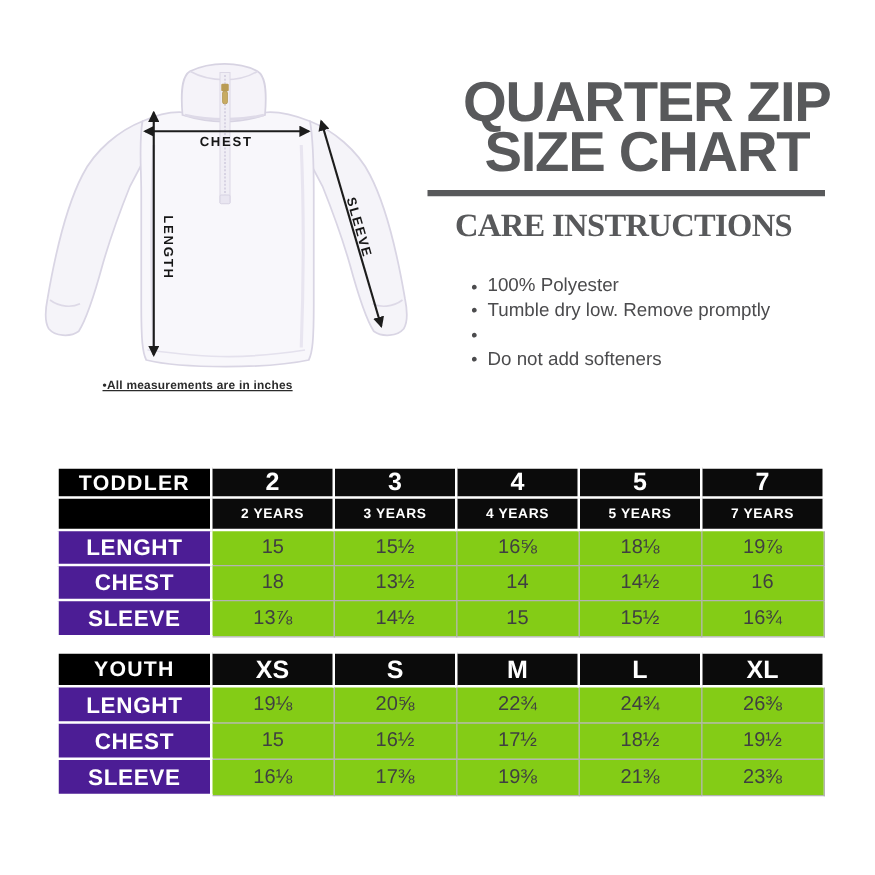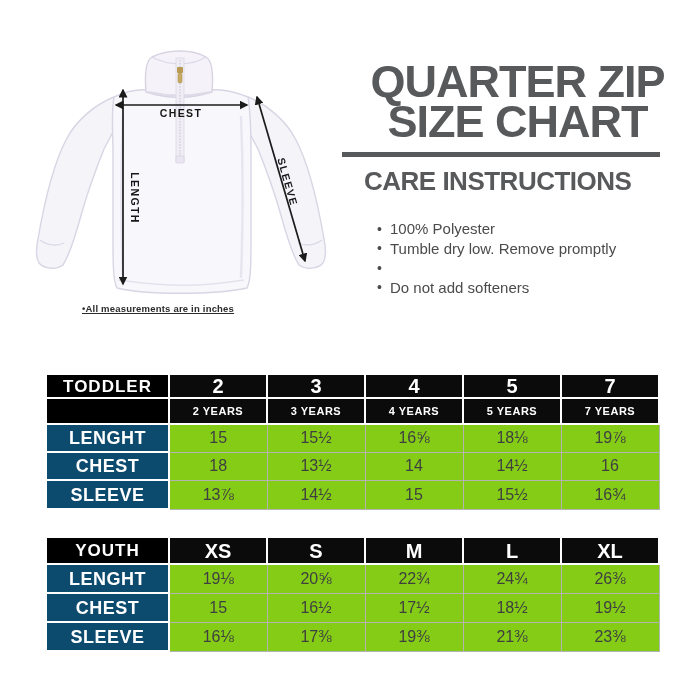--- a/index.html
+++ b/index.html
@@ -20,37 +20,37 @@
   .title-block{
     position:absolute;left:345px;top:62px;width:345px;text-align:center;
     color:#58595b;font-weight:bold;letter-spacing:-1px;
   }
   .title-line{font-size:45px;line-height:40px;}
   .title-divider{
     position:absolute;left:342px;top:152px;width:318px;height:5px;background:#58595b;
   }
   .care-heading{
     position:absolute;left:364px;top:166px;
-    font-size:26px;font-weight:bold;color:#58595b;letter-spacing:-0.5px;
+    font-size:26px;font-weight:bold;color:#58595b;letter-spacing:-0.5px;font-family:Liberation Serif, serif;
   }
   .care-list{position:absolute;left:377px;top:219px;}
   .care-item{display:flex;align-items:center;height:19.5px;font-size:15px;color:#4b4b4d;}
   .care-item .dot{width:13px;font-size:14px;color:#4b4b4d;}
 
   
   table.size{border-collapse:collapse;table-layout:fixed;position:absolute;left:45px;width:613px;}
   table.size td{text-align:center;vertical-align:middle;padding:0;line-height:1;}
   td.gc{background:#000000;border:2px solid #fff;color:#fff;font-weight:bold;font-size:17px;letter-spacing:1px;}
   td.hc{background:#0b0b0b;border:2px solid #fff;color:#fff;font-weight:bold;}
   td.size-num{font-size:20px;}
   td.size-sub{font-size:11px;letter-spacing:.5px;}
-  td.rl{background:#0c4a6e;border:2px solid #fff;color:#fff;font-weight:bold;font-size:18px;letter-spacing:.5px;}
+  td.rl{background:#4c1d95;border:2px solid #fff;color:#fff;font-weight:bold;font-size:18px;letter-spacing:.5px;}
   td.dc{background:#84cc16;border:1px solid #b3b3b3;color:#3f3f41;font-size:16px;}
   .tbl-toddler{top:373px;}
-  .tbl-youth{top:521px;margin-top:15px;}
+  .tbl-youth{top:521px;}
 </style>
 </head>
 <body>
 
 <div class="page">
 
   <svg class="garment" viewBox="0 0 305 255" width="305" height="255">
     <defs>
       <marker id="ah" markerWidth="9" markerHeight="9" refX="7.5" refY="4.5" orient="auto-start-reverse" markerUnits="userSpaceOnUse">
         <path d="M0,0 L9,4.5 L0,9 Z" fill="#1c1c1c"></path>

